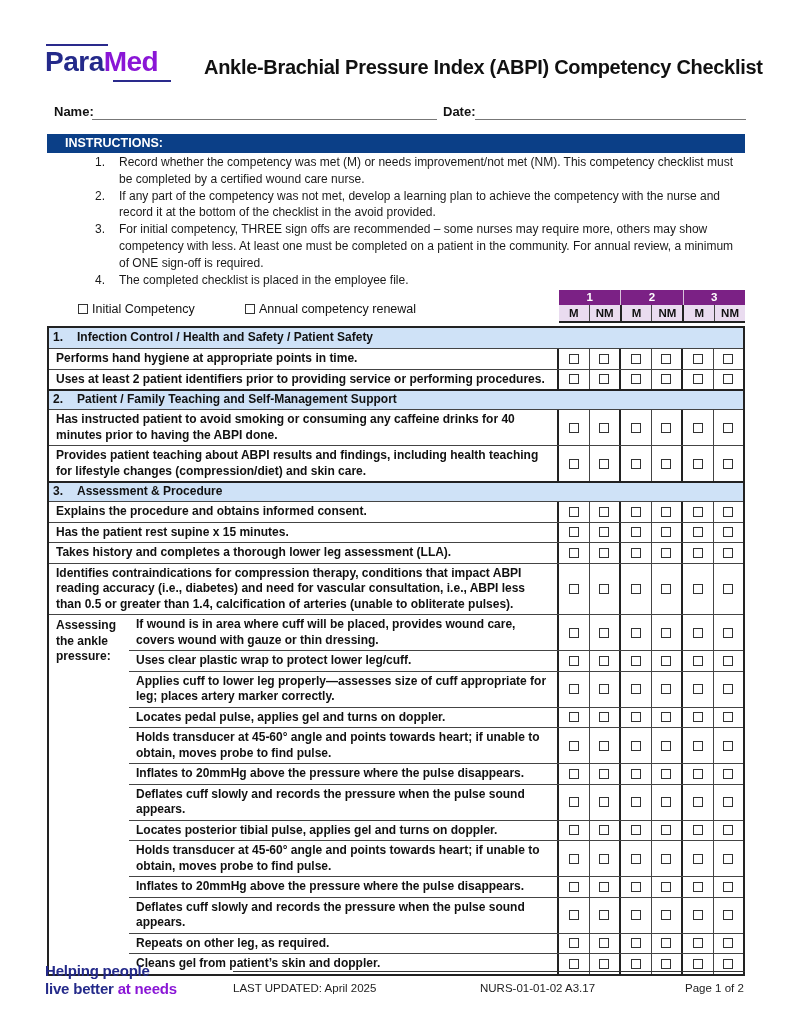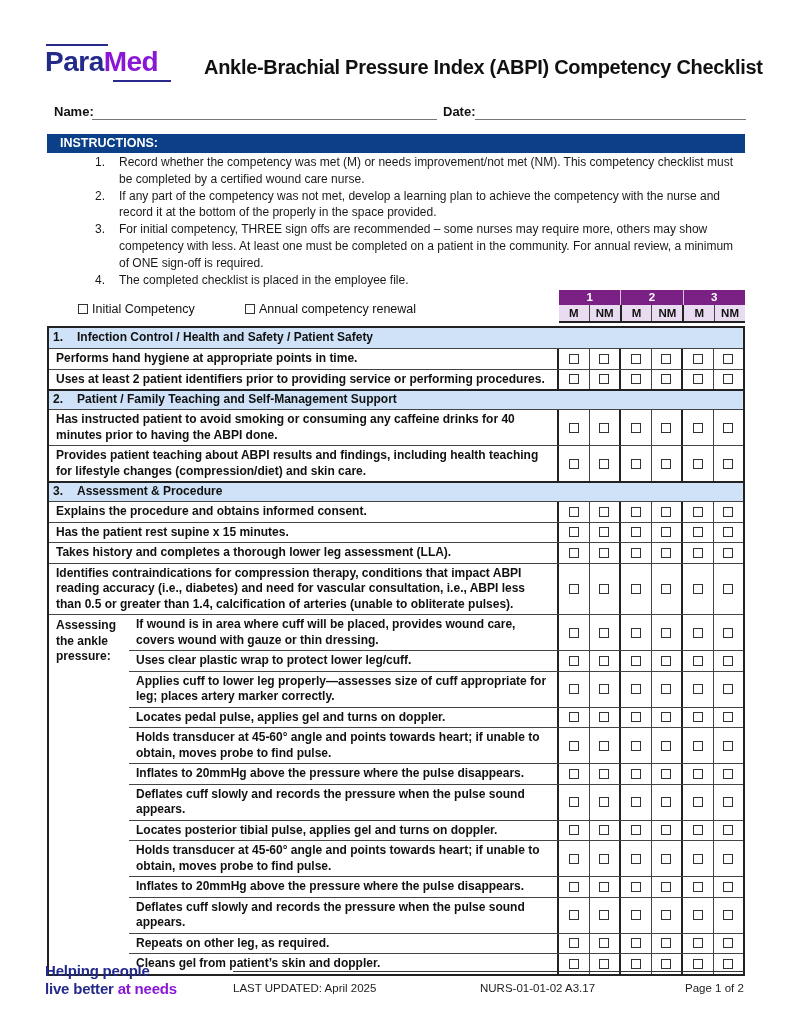--- a/index.html
+++ b/index.html
@@ -12,21 +12,21 @@
   .logo .word { position: absolute; left: 0; top: 3px; font-size: 28px; font-weight: bold; letter-spacing: -0.5px; line-height: 30px; }
   .logo .para { color: #242a8a; }
   .logo .med { color: #8a16d6; }
 
   .title { position: absolute; left: 204px; top: 56px; font-size: 20px; font-weight: bold; color: #111; letter-spacing: -0.3px; }
 
   .namedate { position: absolute; top: 104px; left: 54px; width: 692px; height: 20px; font-size: 13px; font-weight: bold; }
   .namedate .lbl { position: absolute; top: 0; }
   .namedate .line { position: absolute; top: 15px; height: 1px; background: #777; }
 
-  .instr-bar { position: absolute; left: 47px; top: 134px; width: 698px; height: 19px; background: #0b3f87; color: #fff; font-weight: bold; font-size: 12.5px; padding-left: 13px; line-height: 19px; }
+  .instr-bar { position: absolute; left: 47px; top: 134px; width: 698px; height: 19px; background: #0b3f87; color: #fff; font-weight: bold; font-size: 12.5px; padding-left: 18px; line-height: 19px; }
   .instr-list { position: absolute; left: 95px; top: 154px; width: 650px; font-size: 12px; line-height: 16.6px; color: #1a1a1a; }
   .instr-list li { list-style: none; position: relative; padding-left: 24px; margin-bottom: 0.5px; }
   .instr-list li .num { position: absolute; left: 0; top: 0; }
 
   .comp-opts { position: absolute; left: 78px; top: 302px; font-size: 12.5px; }
   .comp-opts span.opt { position: absolute; white-space: nowrap; }
   .cb-glyph { display: inline-block; width: 10px; height: 10px; border: 1px solid #333; vertical-align: -1px; margin-right: 4px; background: #fff; }
 
   
   .sign-hdr { position: absolute; left: 559px; top: 290px; width: 186px; }
@@ -77,21 +77,21 @@
 <div class="namedate">
   <span class="lbl" style="left:0;">Name:</span>
   <div class="line" style="left:38px; width:345px;"></div>
   <span class="lbl" style="left:389px;">Date:</span>
   <div class="line" style="left:421px; width:271px;"></div>
 </div>
 
 <div class="instr-bar">INSTRUCTIONS:</div>
 <ol class="instr-list">
   <li><span class="num">1.</span><span>Record whether the competency was met (M) or needs improvement/not met (NM). This competency checklist must be completed by a certified wound care nurse.</span></li>
-  <li><span class="num">2.</span><span>If any part of the competency was not met, develop a learning plan to achieve the competency with the nurse and record it at the bottom of the properly in the space provided.</span></li>
+  <li><span class="num">2.</span><span>If any part of the competency was not met, develop a learning plan to achieve the competency with the nurse and record it at the bottom of the checklist in the avoid provided.</span></li>
   <li><span class="num">3.</span><span>For initial competency, THREE sign offs are recommended – some nurses may require more, others may show competency with less. At least one must be completed on a patient in the community. For annual review, a minimum of ONE sign-off is required.</span></li>
   <li><span class="num">4.</span><span>The completed checklist is placed in the employee file.</span></li>
 </ol>
 
 <div class="comp-opts">
   <span class="opt" style="left:0; top:0;"><span class="cb-glyph"></span><span>Initial Competency</span></span>
   <span class="opt" style="left:167px; top:0;"><span class="cb-glyph"></span><span>Annual competency renewal</span></span>
 </div>
 
 <div class="sign-hdr">

